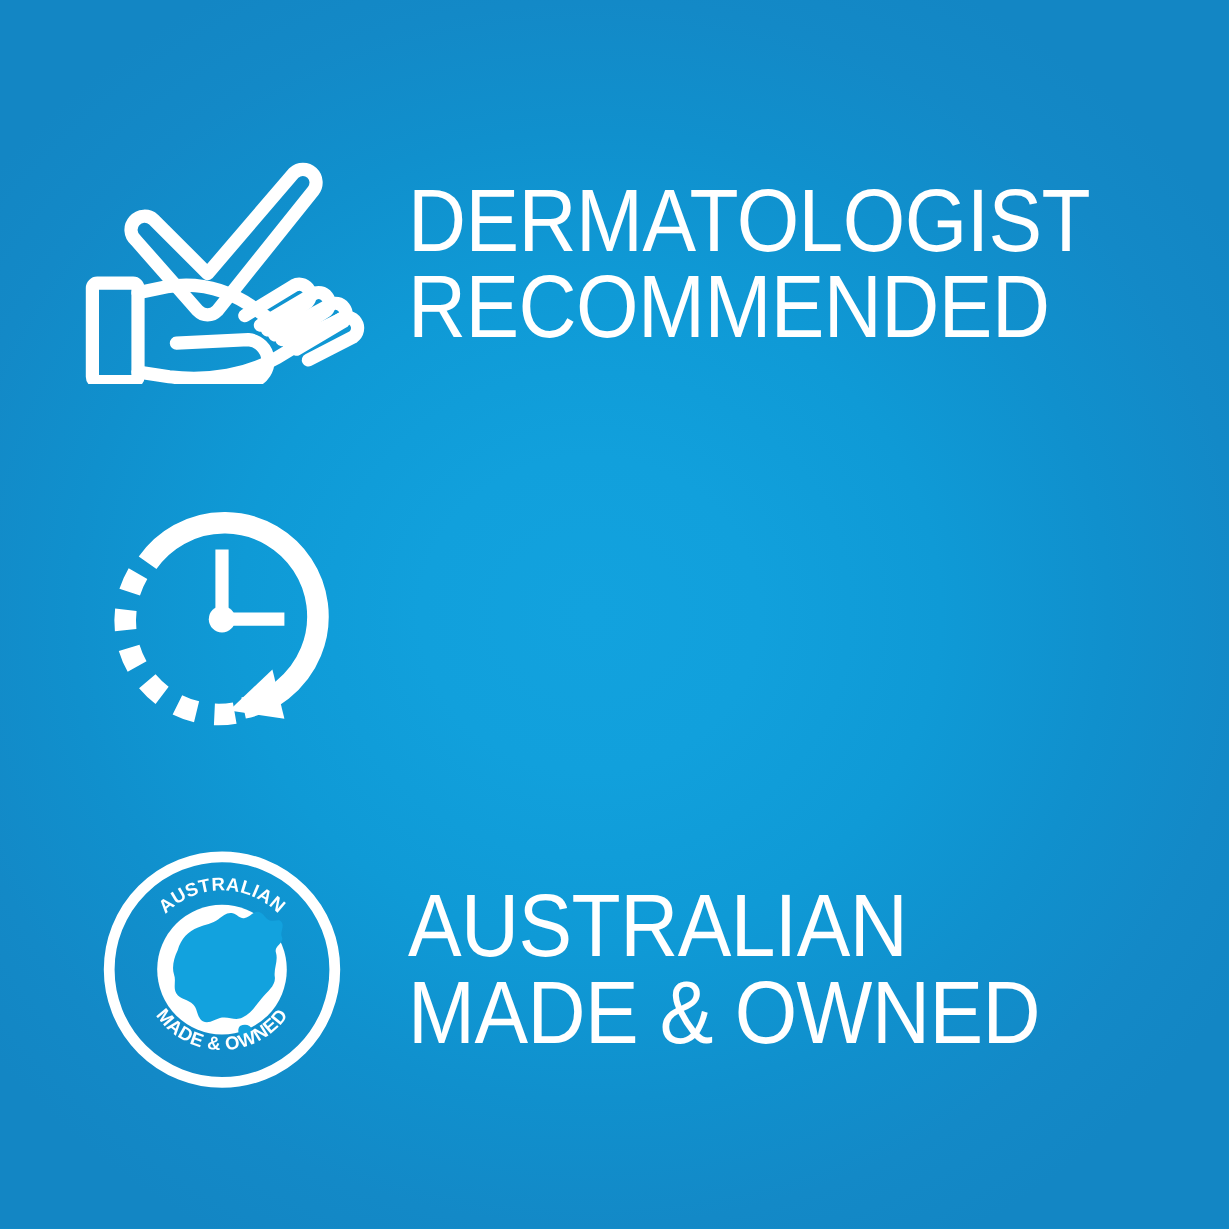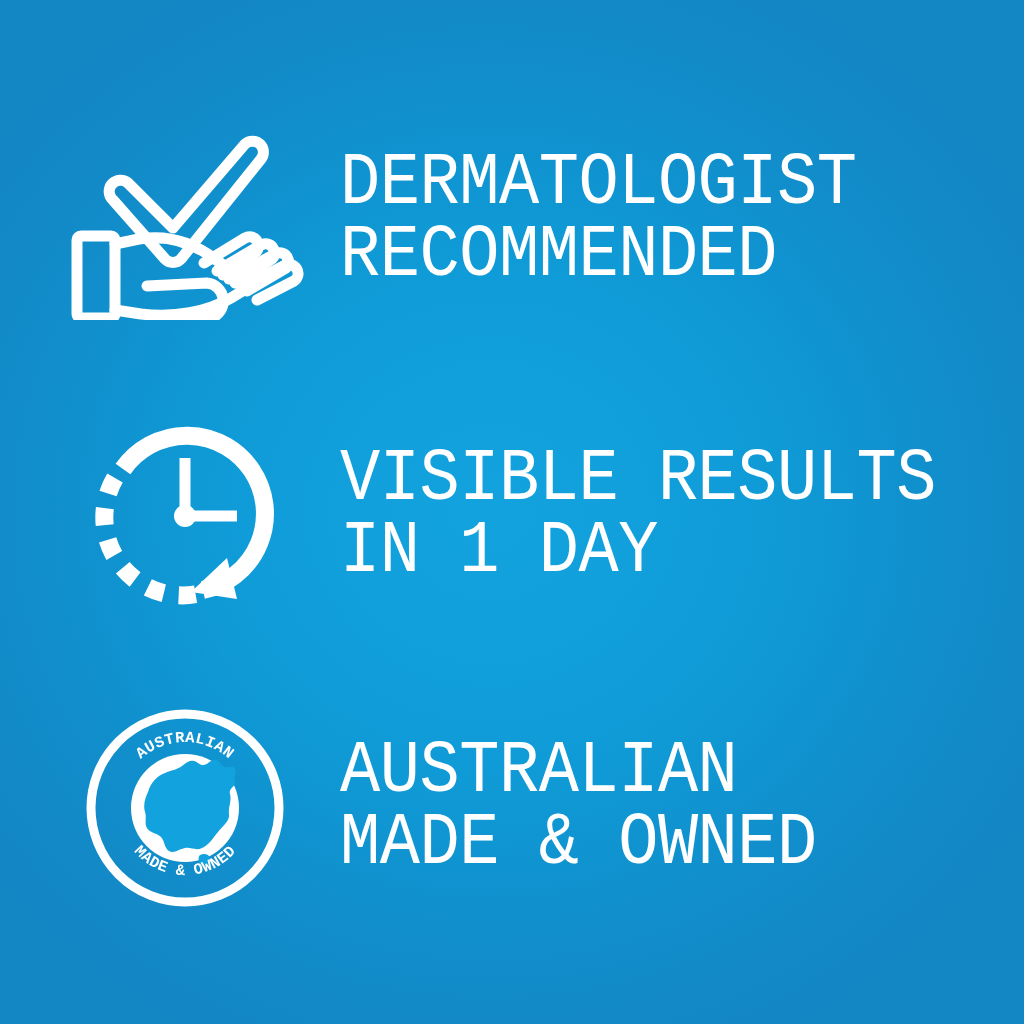--- a/index.html
+++ b/index.html
@@ -23,21 +23,20 @@
     font-family: "Liberation Sans", sans-serif;
     -webkit-font-smoothing: antialiased;
   }
 
   .feature-row {
     position: absolute;
     display: flex;
     align-items: center;
     left: 60px;
     width: 900px;
-    font-family: Liberation Mono, monospace;
   }
   #row-0 { top: 110px; height: 220px; }
   #row-1 { top: 408px; height: 215px; }
   #row-2 { top: 705px; height: 205px; }
 
   .icon-cell {
     width: 250px;
     min-width: 250px;
     height: 100%;
     display: flex;
@@ -132,24 +131,20 @@
 
         <path d="M 142 142 L 106 176 L 152 183 Z" fill="#ffffff"></path>
 
         <g stroke="#ffffff" stroke-width="11" stroke-linecap="butt">
           <line x1="100" y1="42" x2="100" y2="100"></line>
           <line x1="100" y1="100" x2="152" y2="100"></line>
         </g>
         <circle cx="100" cy="100" r="11" fill="#ffffff"></circle>
       </svg>
     </div>
-    <div class="text-cell">
-      <div class="feature-line">VISIBLE RESULTS</div>
-      <div class="feature-line">IN 1 DAY</div>
-    </div>
   </div>
 
   <div class="feature-row" id="row-2">
     <div class="icon-cell">
       <svg width="200" height="200" viewBox="0 0 200 200">
         <defs>
           <path id="arcTop" d="M 100 100 m -66 0 a 66 66 0 0 1 132 0" fill="none"></path>
           <path id="arcBottom" d="M 100 100 m -67 0 a 67 67 0 0 0 134 0" fill="none"></path>
         </defs>
 

